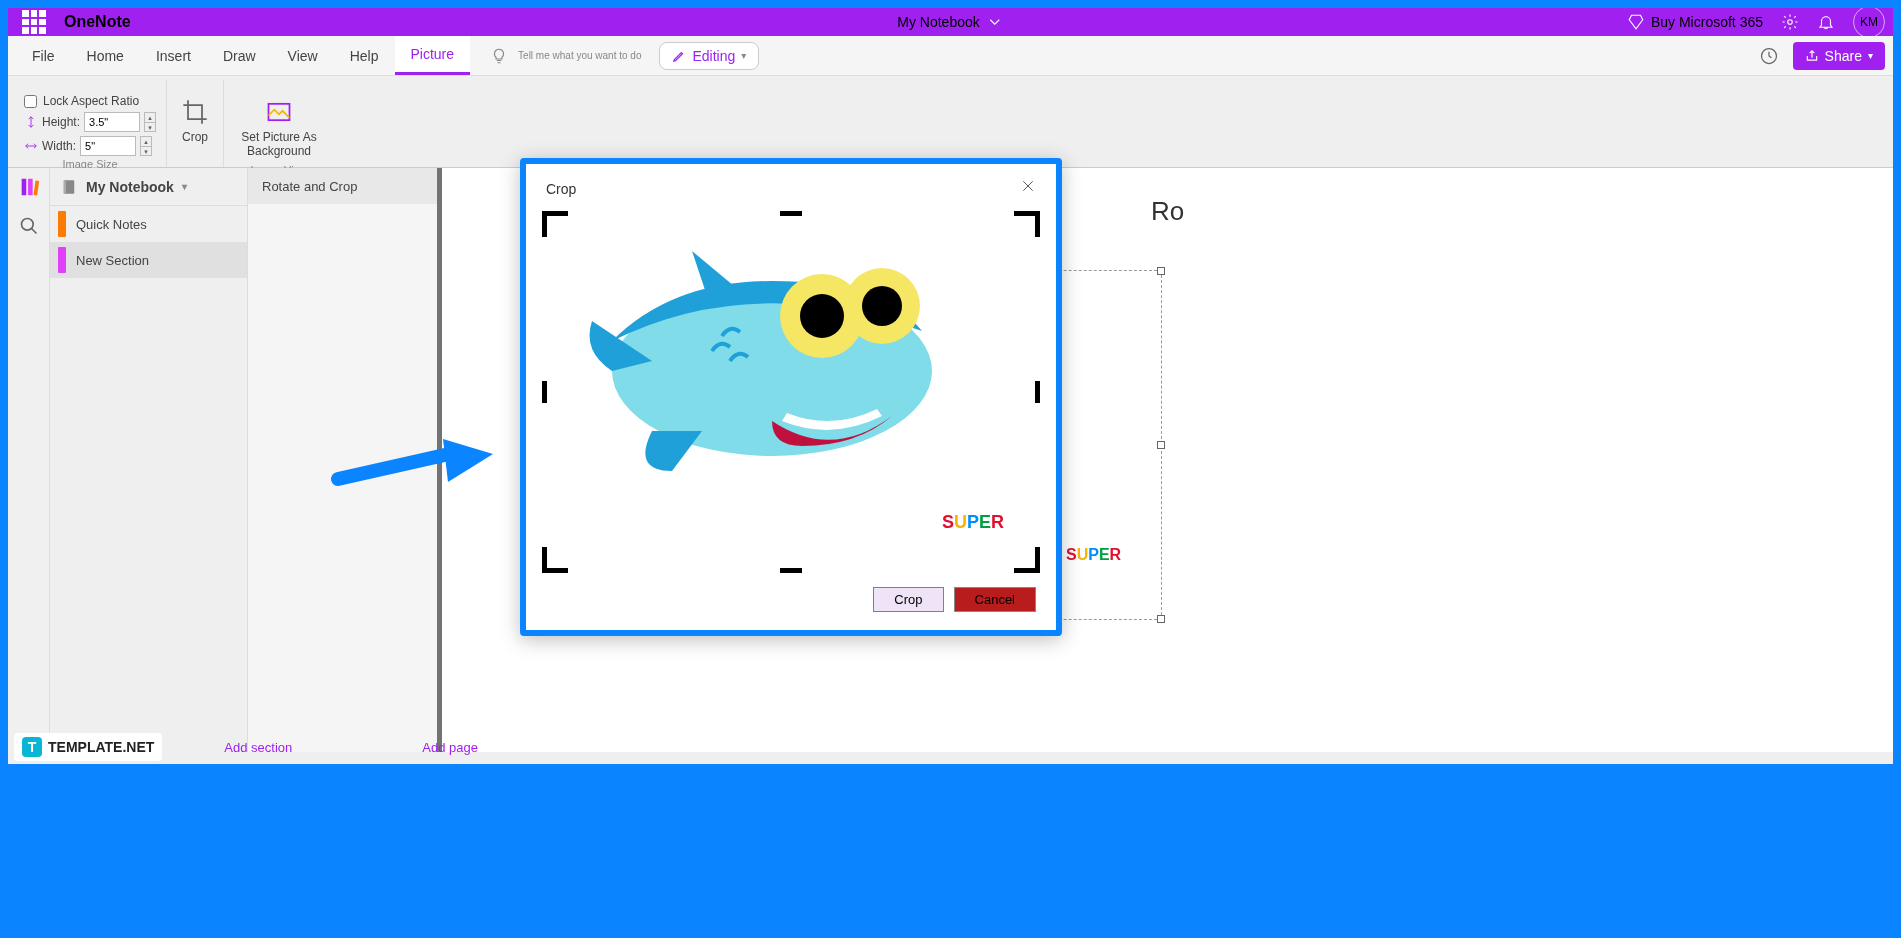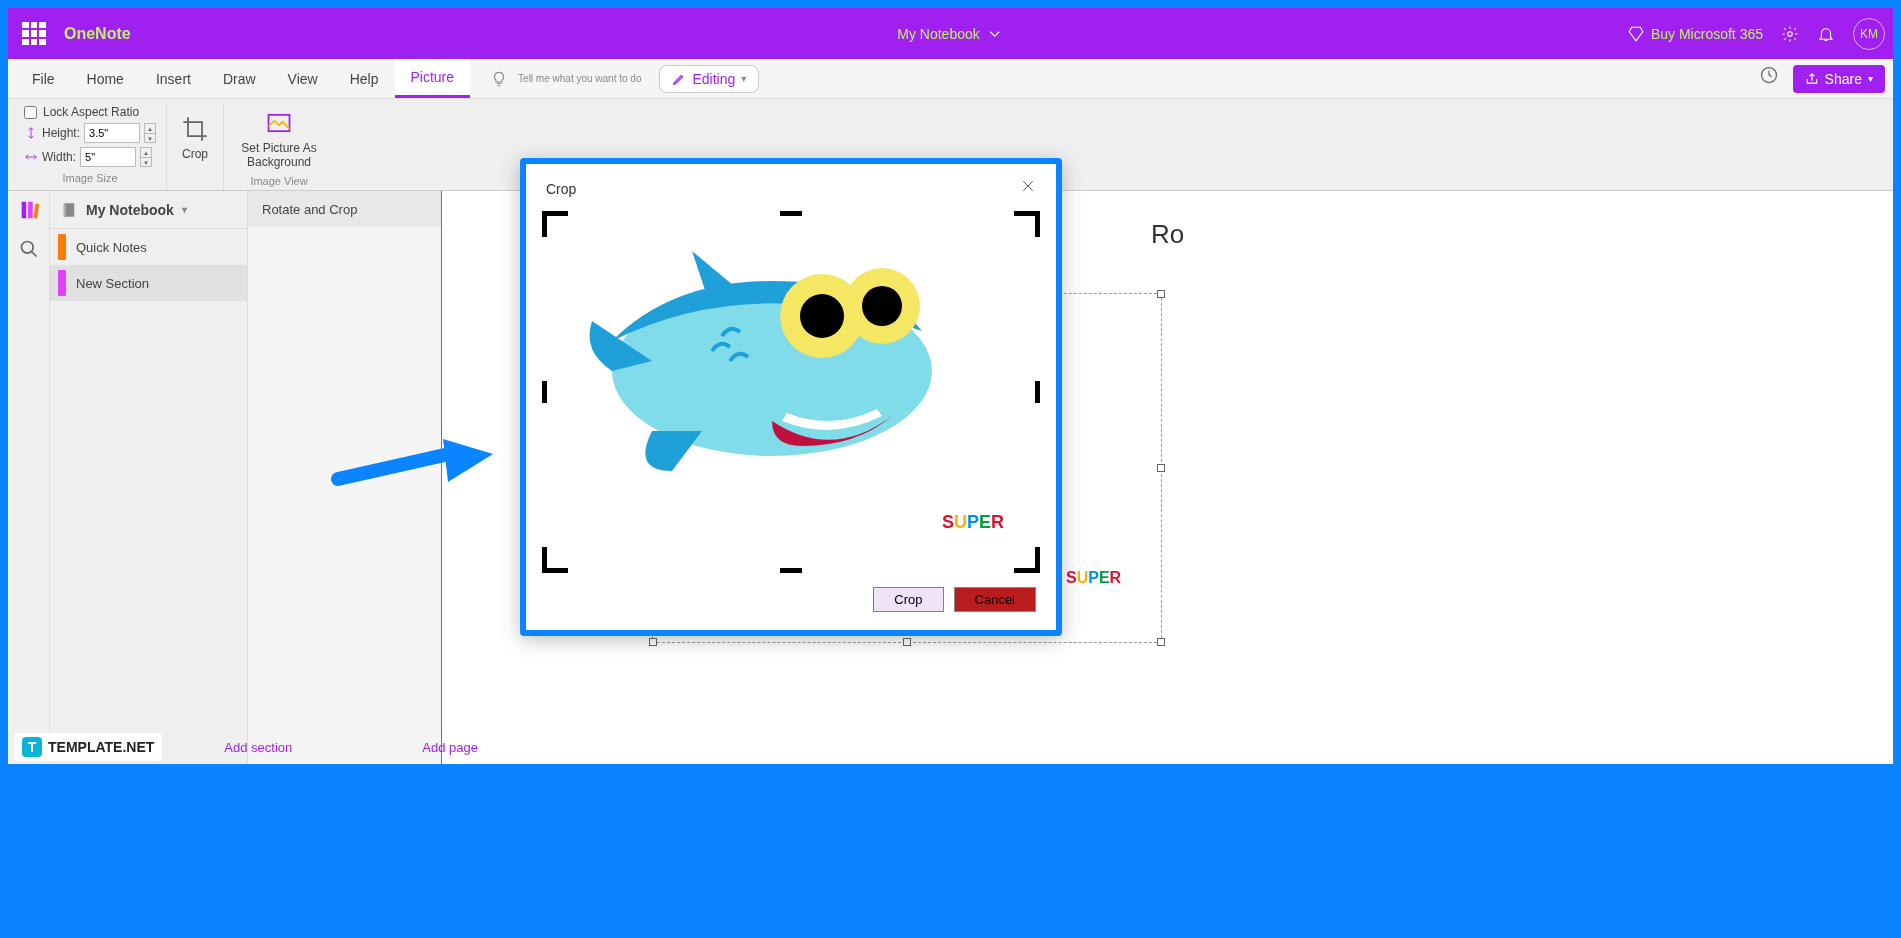--- a/index.html
+++ b/index.html
@@ -1,53 +1,53 @@
 <!DOCTYPE html>
 <html><head>
 <meta charset="utf-8">
 <style>
 * { margin: 0; padding: 0; box-sizing: border-box; font-family: "Segoe UI", Arial, sans-serif; }
 body { background: #0a84ff; padding: 8px; }
 .app-frame { background: #efefef; height: 756px; position: relative; overflow: hidden; }
-.title-bar { background: #a020f0; height: 51px; display: flex; align-items: center; color: #bef264; padding: 0 8px; }
+.title-bar { background: #a020f0; height: 28px; display: flex; align-items: center; color: #000000; padding: 0 8px; }
 .waffle { width: 24px; height: 24px; display: grid; grid-template: repeat(3,1fr)/repeat(3,1fr); gap: 2px; margin-right: 18px; margin-left: 6px; cursor: pointer; }
 .waffle span { background: #fff; }
 .title-app { font-weight: 600; font-size: 16px; }
 .title-center { position: absolute; left: 50%; transform: translateX(-50%); display: flex; align-items: center; gap: 6px; font-size: 14px; }
 .title-right { margin-left: auto; display: flex; align-items: center; gap: 18px; font-size: 14px; }
 .icon-svg { width: 18px; height: 18px; fill: none; stroke: #fff; stroke-width: 1.5; }
 .avatar { width: 32px; height: 32px; border: 1.5px solid rgba(255,255,255,.6); border-radius: 50%; display: flex; align-items: center; justify-content: center; font-size: 12px; }
 .menu-bar { background: #f5f5f5; height: 40px; display: flex; align-items: center; border-bottom: 1px solid #ddd; padding: 16px 8px; gap: 0; }
 .menu-item { padding: 10px 16px; font-size: 14px; color: #444; cursor: pointer; }
 .menu-item.active { color: #a020f0; border-bottom: 3px solid #a020f0; background: #fff; }
 .tell-me { display: flex; align-items: center; margin-left: 20px; color: #888; font-size: 10px; gap: 10px; }
 .editing-btn { margin-left: 18px; border: 1px solid #ccc; border-radius: 8px; padding: 5px 12px; display: flex; align-items: center; gap: 6px; color: #a020f0; font-size: 14px; cursor: pointer; background:#fff;}
-.menu-right { margin-left: auto; display: flex; align-items: flex-start; gap: 14px; }
+.menu-right { margin-left: auto; display: flex; align-items: center; gap: 14px; }
 .share-btn { background: #a020f0; color: #fff; border-radius: 4px; padding: 6px 12px; display: flex; align-items: center; gap: 6px; font-size: 14px; cursor: pointer; }
 .ribbon { background: #efefef; height: 92px; display: flex; align-items: stretch; border-bottom: 1px solid #ccc; padding: 4px 6px 0; }
 .ribbon-group { display: flex; flex-direction: column; align-items: center; padding: 2px 10px; border-right: 1px solid #ddd; font-size: 11px; color: #666; }
 .ribbon-group:last-child { border-right: none; }
-.rg-body { flex: 1; display: flex; align-items: center; gap: 10px; }
+.rg-body { flex: 1; display: flex; align-items: center; gap: 10px; margin-top: 12px; }
 .rg-label { font-size: 11px; color: #888; padding: 2px 0 4px; }
 .check-row { display: flex; align-items: center; gap: 6px; font-size: 12px; color: #444; }
 .dim-row { display: flex; align-items: center; gap: 4px; font-size: 12px; color: #444; margin-top: 2px;}
 .dim-input { width: 56px; height: 20px; border: 1px solid #bbb; font-size: 11px; padding: 0 4px; background: #fff; }
 .spin { width: 12px; display: flex; flex-direction: column; border: 1px solid #bbb; height: 20px; }
 .spin div { flex: 1; font-size: 7px; text-align: center; line-height: 9px; color: #666; border-bottom:1px solid #bbb; }
 .spin div:last-child{border:none;}
 .ribbon-btn { display: flex; flex-direction: column; align-items: center; gap: 4px; font-size: 12px; color: #444; cursor: pointer; padding: 4px; }
 .ribbon-icon { width: 28px; height: 28px; }
 .content { display: flex; height: calc(100% - 172px); position: relative; }
 .nav-rail { width: 42px; background: #f0f0f0; border-right: 1px solid #ddd; display: flex; flex-direction: column; align-items: center; padding-top: 8px; gap: 18px; }
 .section-pane { width: 198px; background: #efefef; border-right: 1px solid #ddd; }
 .notebook-header { height: 38px; display: flex; align-items: center; gap: 8px; padding: 0 10px; font-size: 14px; color: #444; border-bottom: 1px solid #ddd; font-weight:600;}
 .section-item { height: 36px; display: flex; align-items: center; gap: 10px; padding: 0 8px; font-size: 13px; color: #444; cursor: pointer; }
 .section-item.sel { background: #e0e0e0; }
 .section-tab { width: 8px; height: 26px; border-radius: 1px; }
-.page-pane { width: 194px; background: #f5f5f5; border-right: 1px solid #737373; }
+.page-pane { width: 194px; background: #f5f5f5; border-right: 5px solid #737373; }
 .page-item { height: 36px; display: flex; align-items: center; padding: 0 14px; font-size: 13px; color: #444; cursor: pointer; background: #e8e8e8; }
 .canvas { flex: 1; background: #fff; position: relative; padding: 28px 40px; }
 .page-title-txt { font-size: 26px; color: #333; font-weight: 400; text-align: center; }
 .page-date { font-size: 12px; color: #888; margin-top: 6px; }
 .sel-box { position: absolute; left: 210px; top: 102px; width: 510px; height: 350px; border: 1px dashed #999; }
 .handle { width: 8px; height: 8px; background: #fff; border: 1px solid #666; position: absolute; }
 .footer { position: absolute; bottom: 0; left: 0; right: 0; height: 34px; display: flex; align-items: center; }
 .add-link { font-size: 13px; color: #a020f0; padding: 0 20px; cursor: pointer; }
 .watermark { background: #fff; padding: 4px 8px; display: flex; align-items: center; gap: 6px; font-weight: 700; font-size: 14px; color: #222; border-radius: 4px; }
 .wm-icon { width: 20px; height: 20px; background: #06b6d4; border-radius: 4px; color:#fff; display:flex;align-items:center;justify-content:center;font-size:14px;font-weight:700;}

